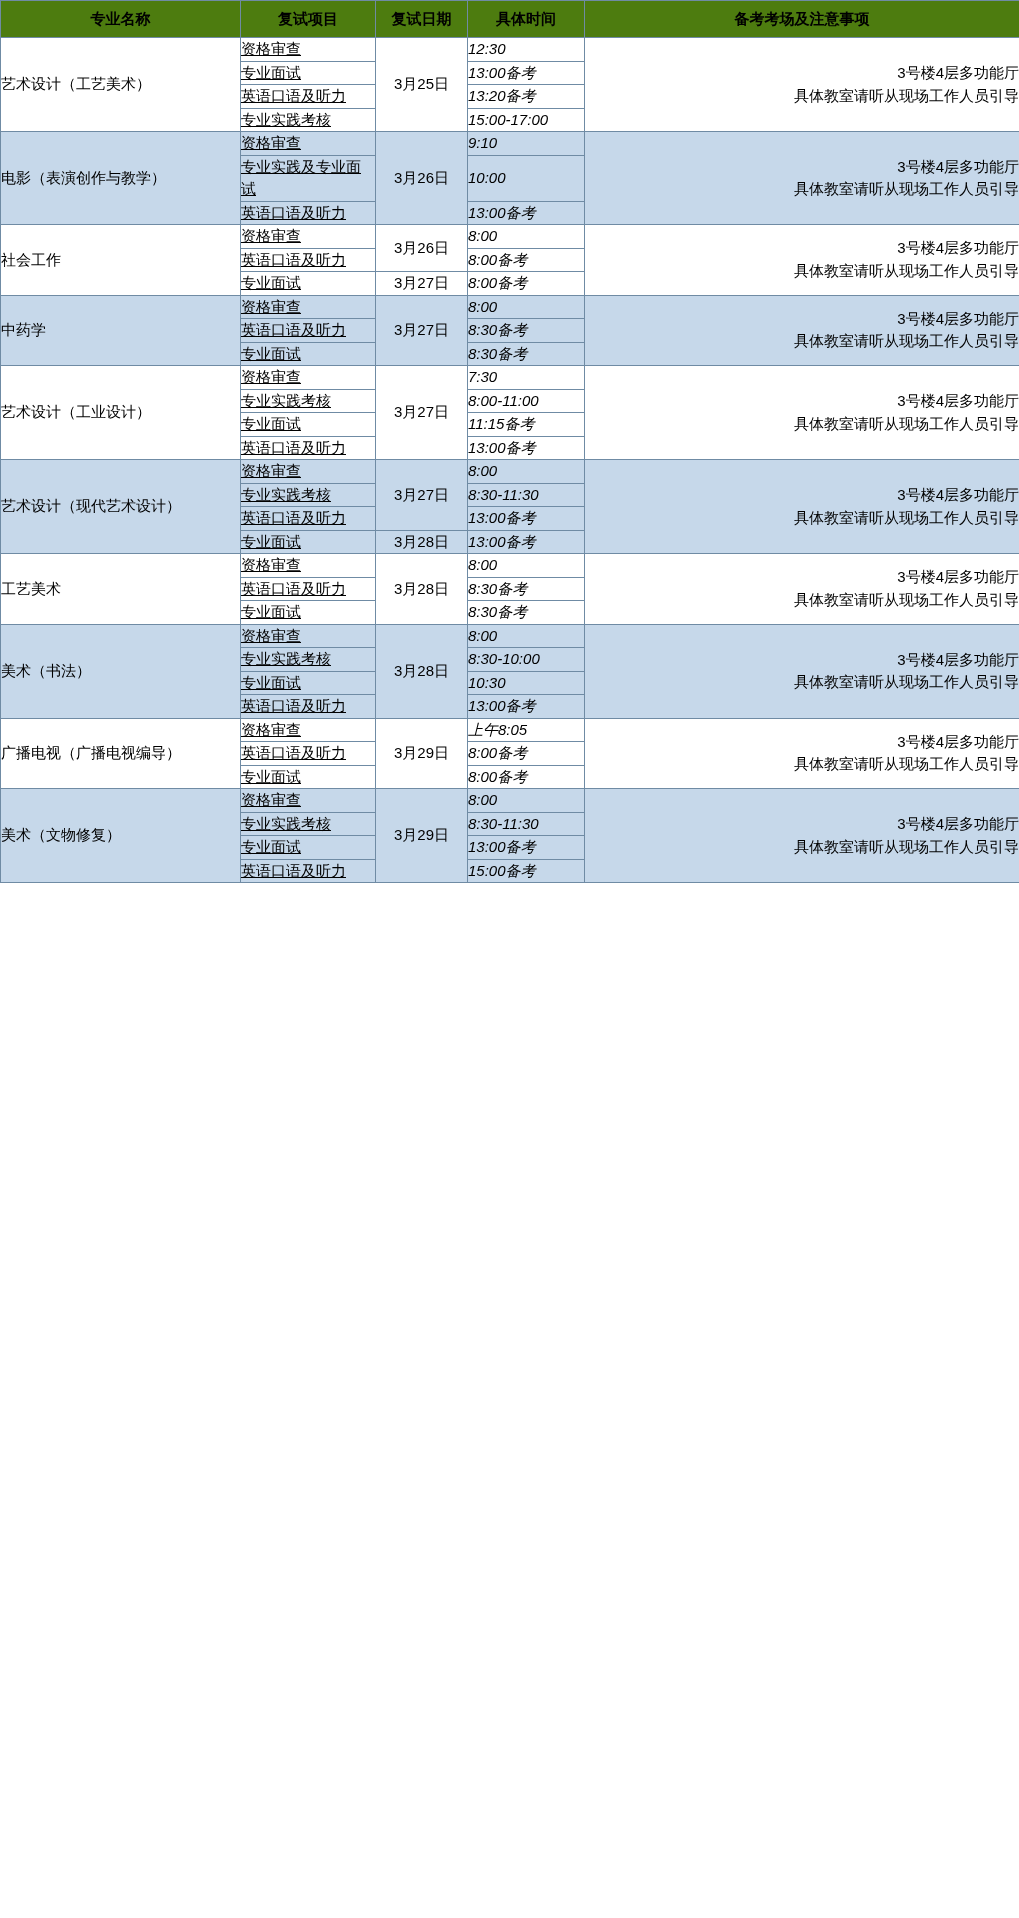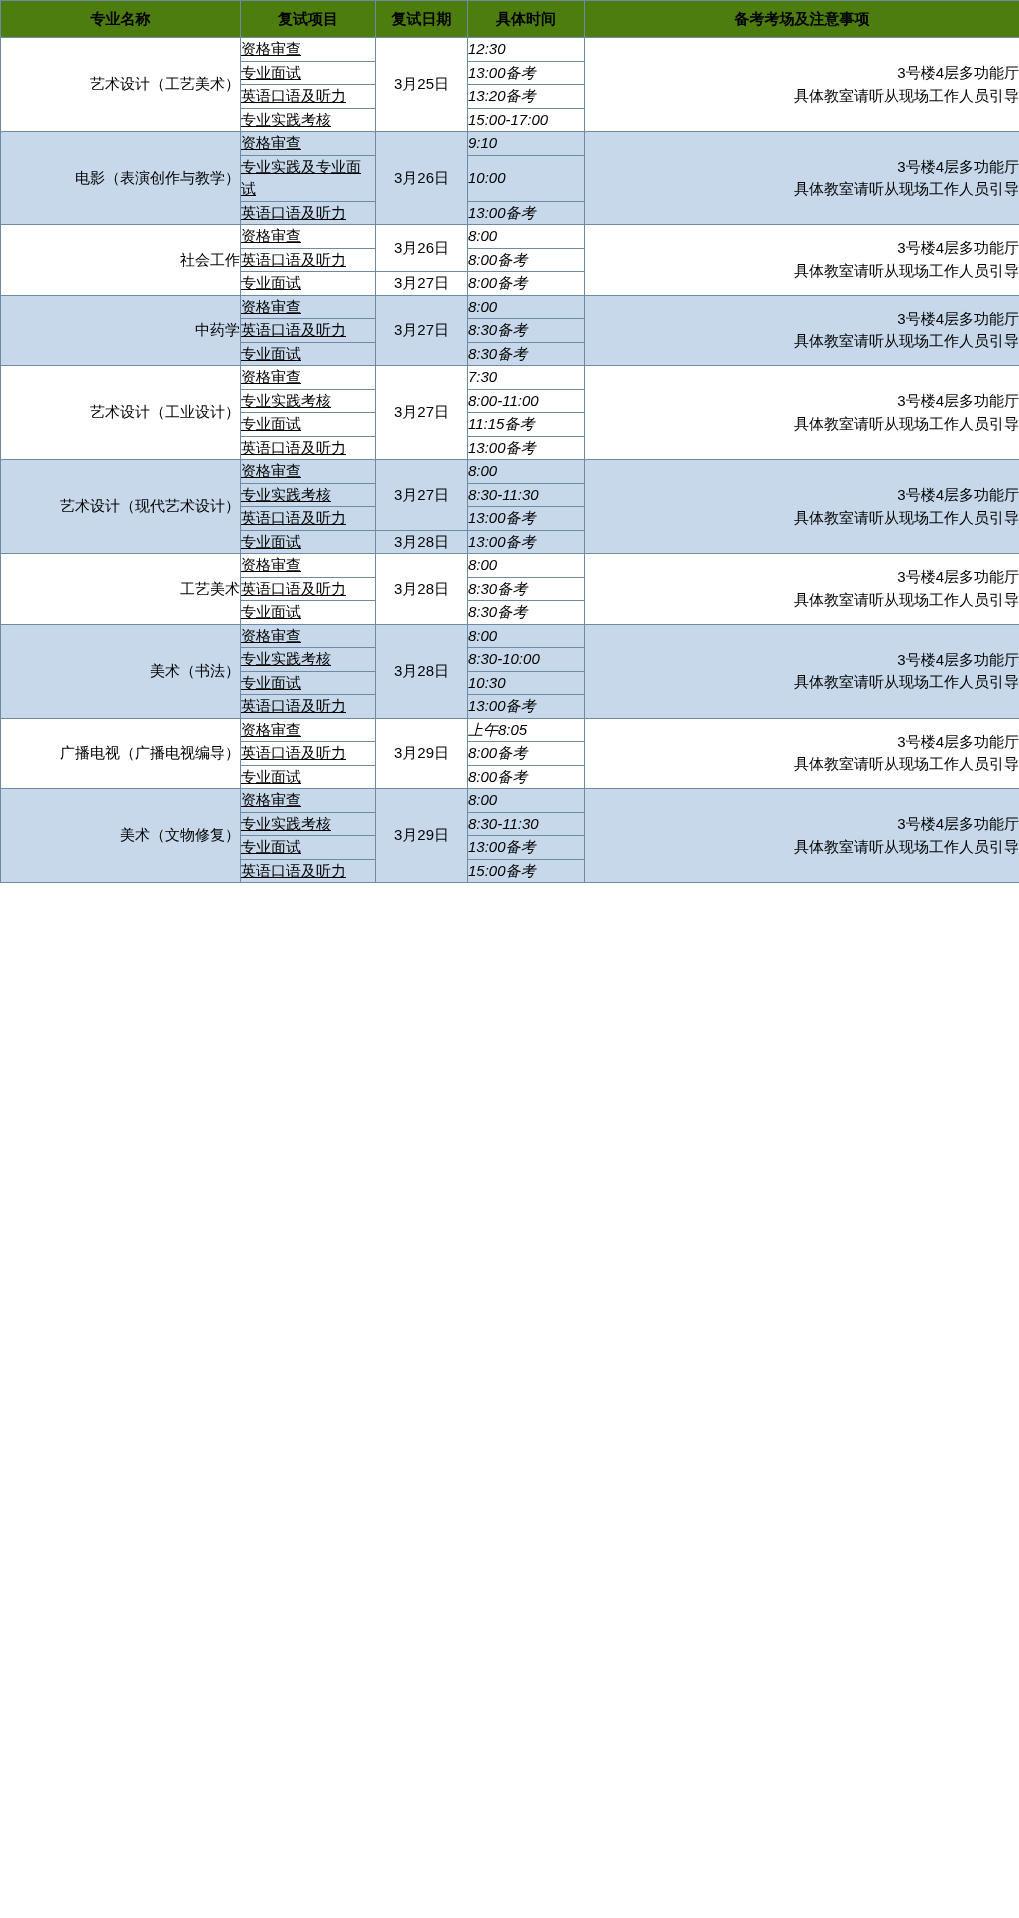--- a/index.html
+++ b/index.html
@@ -33,21 +33,21 @@
     vertical-align: middle;
   }
   thead th {
     background: #4d7c0f;
     height: 36px;
     font-weight: bold;
     text-align: center;
     font-size: 16px;
   }
   td.major {
-    text-align: right;
+    text-align: left;
     font-size: 16px;
     padding: 4px 6px;
   }
   td.item {
     text-align: left;
     padding: 11px 0 11px 18px;
     height: 21px;
     text-decoration: underline;
   }
   td.date {

